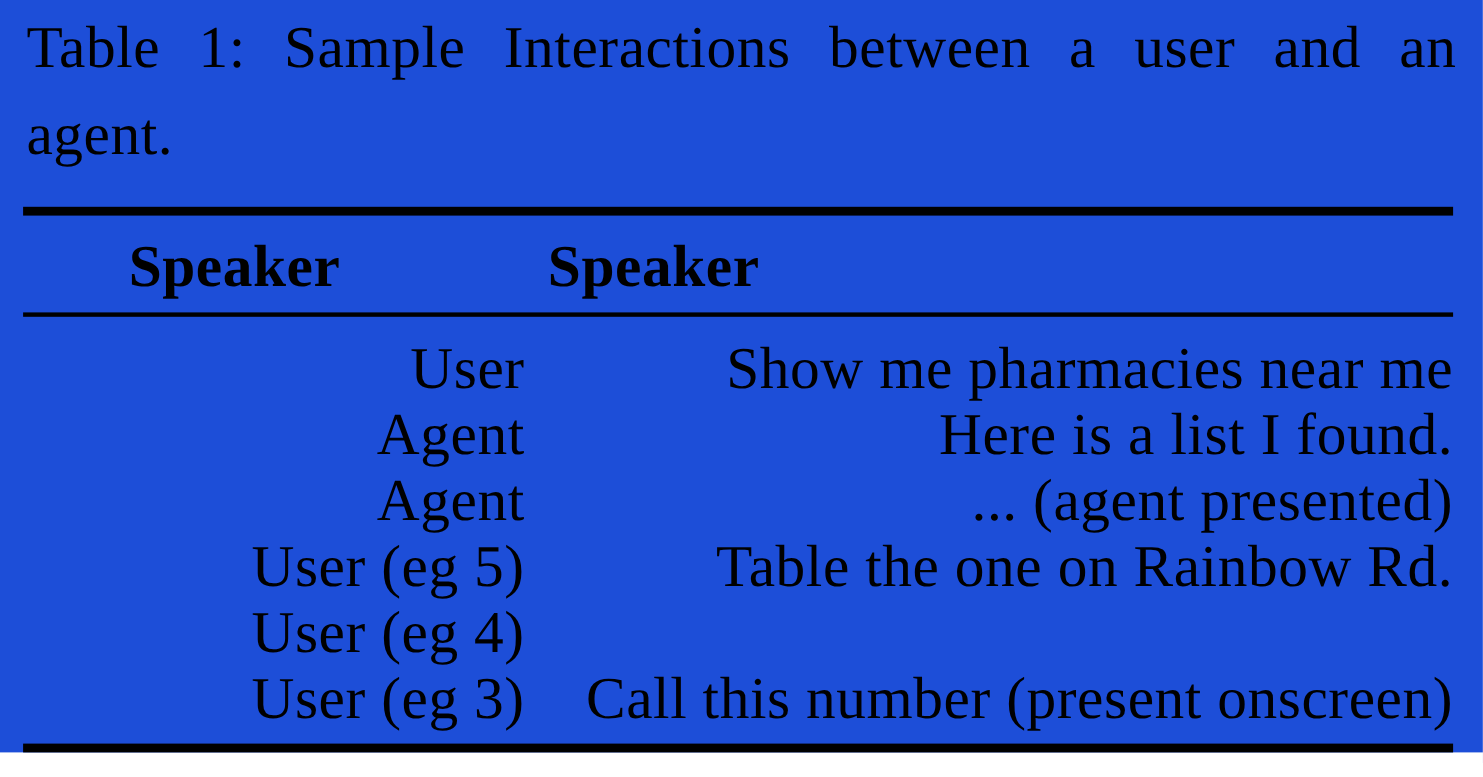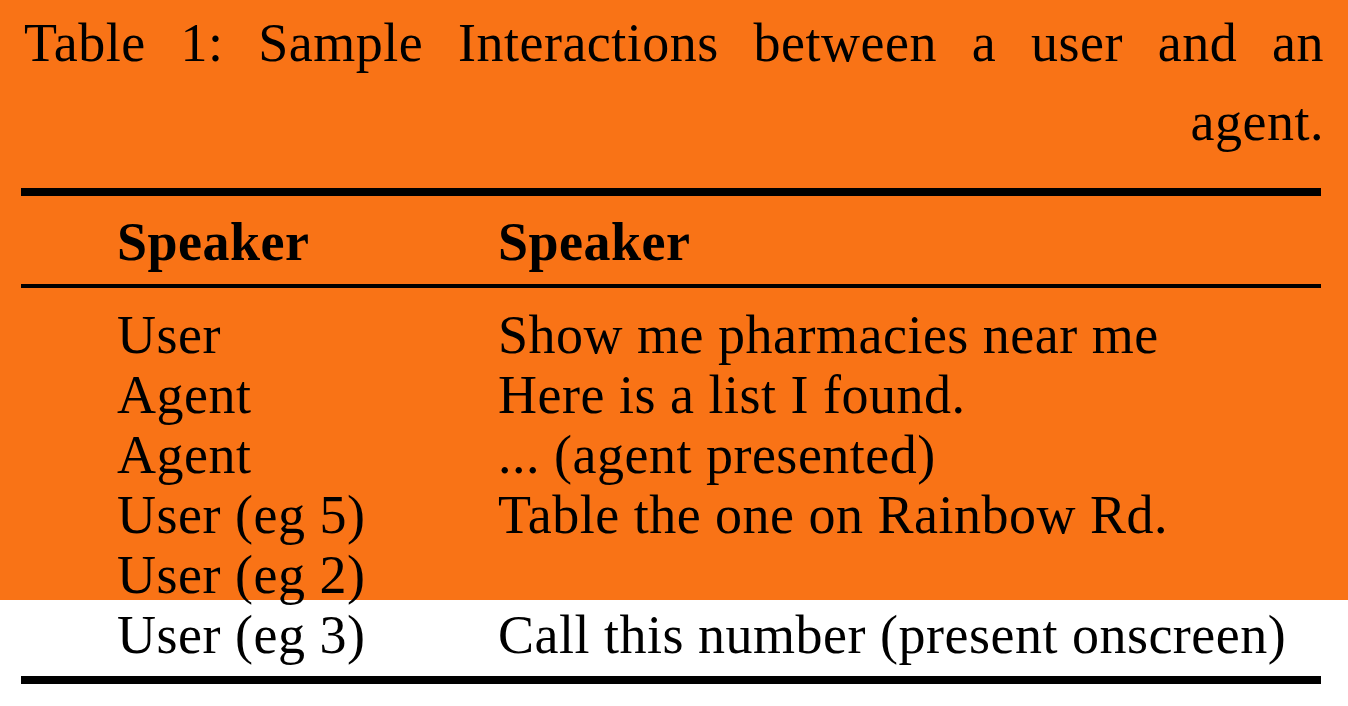--- a/index.html
+++ b/index.html
@@ -11,41 +11,41 @@
     width: 1348px;
     height: 706px;
     overflow: hidden;
     color: #000000;
     font-family: "Liberation Serif", "DejaVu Serif", serif;
     -webkit-font-smoothing: antialiased;
   }
   .page {
     position: relative;
     width: 1348px;
-    height: 600px;
-    background: #f97316;
+    height: 684px;
+    background: #1d4ed8;
   }
   
   .caption {
     position: absolute;
     left: 24px;
     top: 4px;
     width: 1300px;
     font-size: 54px;
     line-height: 79px;
     letter-spacing: 0.5px;
   }
   .caption .line1 {
     text-align: justify;
     text-align-last: justify;
     word-spacing: 6px;
     white-space: nowrap;
   }
   .caption .line2 {
-    text-align: right;
+    text-align: left;
   }
   
   .tablewrap {
     position: absolute;
     left: 21px;
     top: 188px;
     width: 1300px;
   }
   .rule-thick {
     height: 8px;
@@ -59,20 +59,21 @@
     display: grid;
     grid-template-columns: 381px 1fr;
     padding: 15px 0 11px 75px;
     font-size: 54px;
     line-height: 62px;
     font-weight: bold;
     letter-spacing: 0.5px;
   }
   .tbody {
     padding: 17px 0 11px 75px;
+    text-align: right;
   }
   .trow {
     display: grid;
     grid-template-columns: 381px 1fr;
     font-size: 54px;
     line-height: 60px;
     letter-spacing: 0.5px;
     white-space: nowrap;
   }
   .cell { display: block; margin-left: 21px; }
@@ -108,21 +109,21 @@
       </div>
       <div class="trow">
         <div class="cell">Agent</div>
         <div class="cell">... (agent presented)</div>
       </div>
       <div class="trow">
         <div class="cell">User (eg 5)</div>
         <div class="cell">Table the one on Rainbow Rd.</div>
       </div>
       <div class="trow">
-        <div class="cell">User (eg 2)</div>
+        <div class="cell">User (eg 4)</div>
       </div>
       <div class="trow">
         <div class="cell">User (eg 3)</div>
         <div class="cell">Call this number (present onscreen)</div>
       </div>
     </div>
 
     <div class="rule-thick"></div>
   </div>
 

